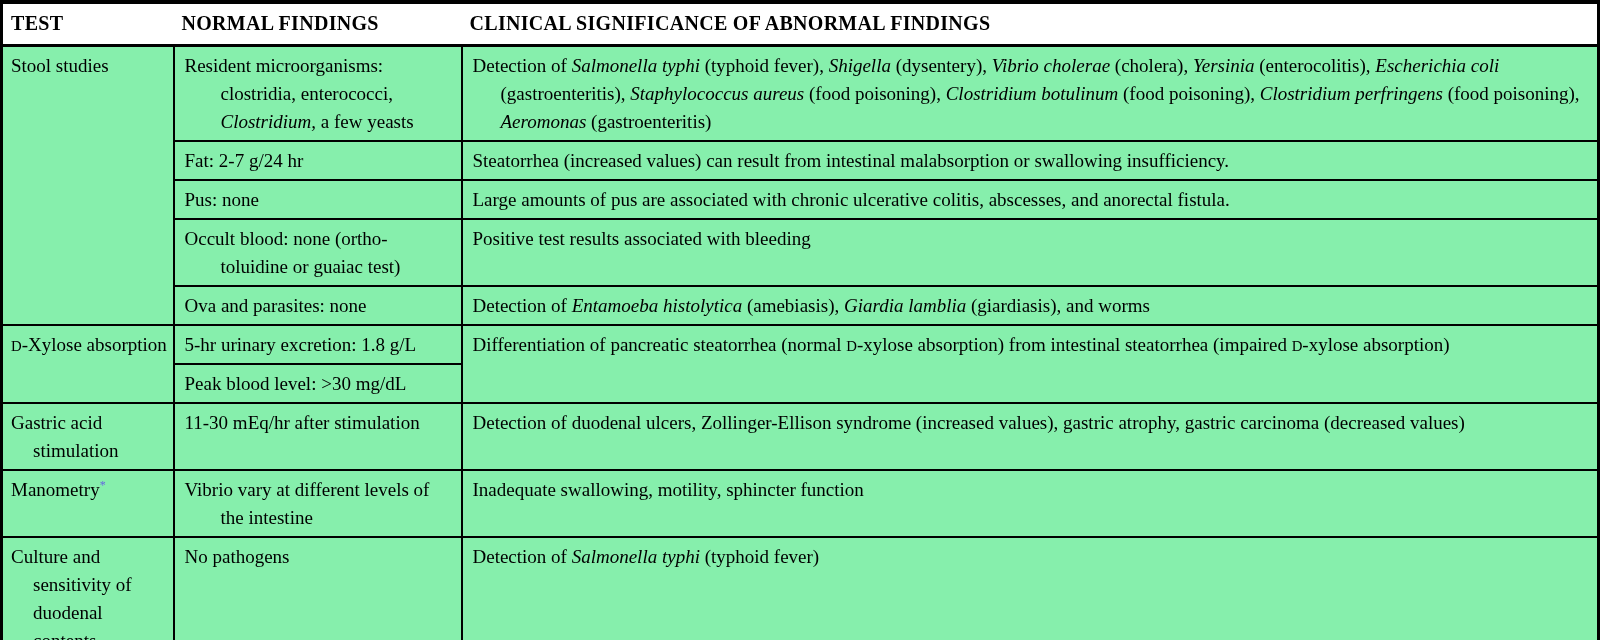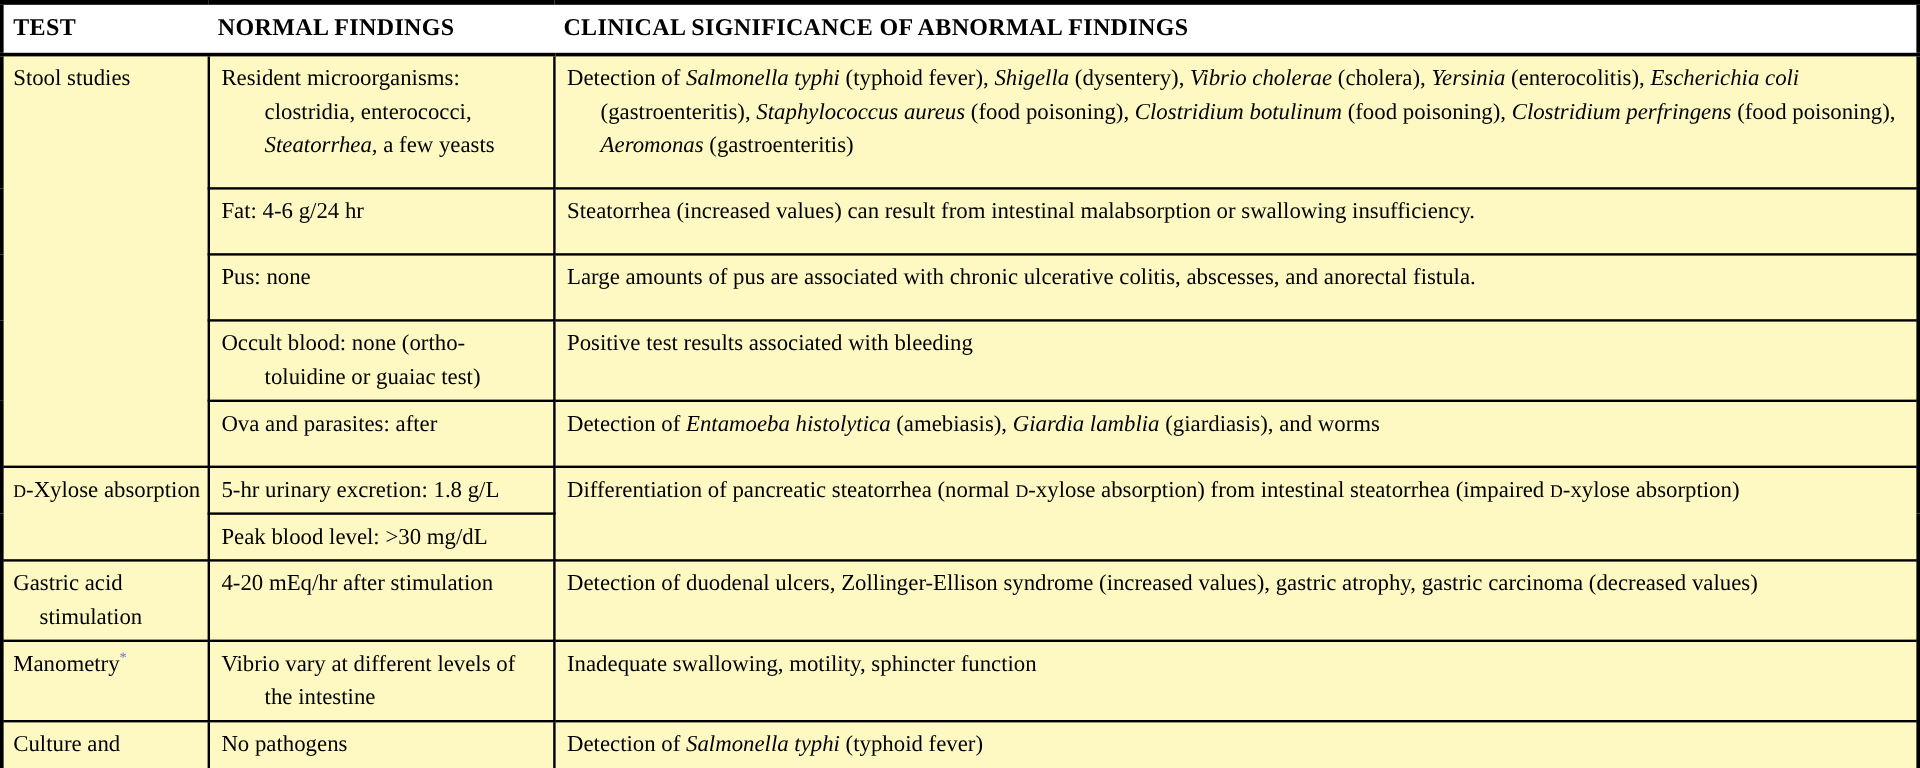--- a/index.html
+++ b/index.html
@@ -39,32 +39,32 @@
     letter-spacing: 0.3px;
     height: 34px;
     padding: 2px 8px 4px 8px;
     white-space: nowrap;
   }
   td {
     border: 2px solid #000;
     vertical-align: top;
     font-size: 19px;
     line-height: 28px;
-    background: #fef9c3;
+    background: #86efac;
   }
   td.test {
     padding: 5px 4px 4px 30px;
     text-indent: -22px;
   }
   td.findings {
     padding: 5px 6px 4px 46px;
     text-indent: -36px;
   }
   td.clinical {
-    padding: 5px 12px 20px 38px;
+    padding: 5px 12px 4px 38px;
     text-indent: -28px;
   }
   .it { font-style: italic; }
   .sc { font-size: 0.78em; }
   sup {
     font-size: 12px;
     line-height: 0;
     vertical-align: super;
   }
   .accent { color: var(--accent, #6666e0); }
@@ -82,50 +82,50 @@
     <thead>
       <tr>
         <th>TEST</th>
         <th>NORMAL FINDINGS</th>
         <th>CLINICAL SIGNIFICANCE OF ABNORMAL FINDINGS</th>
       </tr>
     </thead>
     <tbody id="table-body">
         <tr style="height: 92px;">
           <td class="test" rowspan="5">Stool studies</td>
-          <td class="findings">Resident microorganisms: clostridia, enterococci, <span class="it">Steatorrhea,</span> a few yeasts</td>
+          <td class="findings">Resident microorganisms: clostridia, enterococci, <span class="it">Clostridium,</span> a few yeasts</td>
           <td class="clinical">Detection of <span class="it">Salmonella typhi</span> (typhoid fever), <span class="it">Shigella</span> (dysentery), <span class="it">Vibrio cholerae</span> (cholera), <span class="it">Yersinia</span> (enterocolitis), <span class="it">Escherichia coli</span> (gastroenteritis), <span class="it">Staphylococcus aureus</span> (food poisoning), <span class="it">Clostridium botulinum</span> (food poisoning), <span class="it">Clostridium perfringens</span> (food poisoning), <span class="it">Aeromonas</span> (gastroenteritis)</td>
         </tr>
         <tr style="height: 36px;">
-          <td class="findings">Fat: 4-6 g/24 hr</td>
+          <td class="findings">Fat: 2-7 g/24 hr</td>
           <td class="clinical">Steatorrhea (increased values) can result from intestinal malabsorption or swallowing insufficiency.</td>
         </tr>
         <tr style="height: 35px;">
           <td class="findings">Pus: none</td>
           <td class="clinical">Large amounts of pus are associated with chronic ulcerative colitis, abscesses, and anorectal fistula.</td>
         </tr>
         <tr style="height: 64px;">
           <td class="findings">Occult blood: none (ortho-toluidine or guaiac test)</td>
           <td class="clinical">Positive test results associated with bleeding</td>
         </tr>
         <tr style="height: 35px;">
-          <td class="findings">Ova and parasites: after</td>
+          <td class="findings">Ova and parasites: none</td>
           <td class="clinical">Detection of <span class="it">Entamoeba histolytica</span> (amebiasis), <span class="it">Giardia lamblia</span> (giardiasis), and worms</td>
         </tr>
         <tr style="height: 38px;">
           <td class="test" rowspan="2"><span class="sc">D</span>-Xylose absorption</td>
           <td class="findings">5-hr urinary excretion: 1.8 g/L</td>
           <td class="clinical" rowspan="2">Differentiation of pancreatic steatorrhea (normal <span class="sc">D</span>-xylose absorption) from intestinal steatorrhea (impaired <span class="sc">D</span>-xylose absorption)</td>
         </tr>
         <tr style="height: 34px;">
           <td class="findings">Peak blood level: &gt;30 mg/dL</td>
         </tr>
         <tr style="height: 62px; margin-top: 48px;">
           <td class="test" rowspan="1">Gastric acid stimulation</td>
-          <td class="findings">4-20 mEq/hr after stimulation</td>
+          <td class="findings">11-30 mEq/hr after stimulation</td>
           <td class="clinical">Detection of duodenal ulcers, Zollinger-Ellison syndrome (increased values), gastric atrophy, gastric carcinoma (decreased values)</td>
         </tr>
         <tr style="height: 62px;">
           <td class="test" rowspan="1">Manometry<sup class="accent">*</sup></td>
           <td class="findings">Vibrio vary at different levels of the intestine</td>
           <td class="clinical">Inadequate swallowing, motility, sphincter function</td>
         </tr>
         <tr style="height: 118px;">
           <td class="test" rowspan="1">Culture and sensitivity of duodenal contents</td>
           <td class="findings">No pathogens</td>

